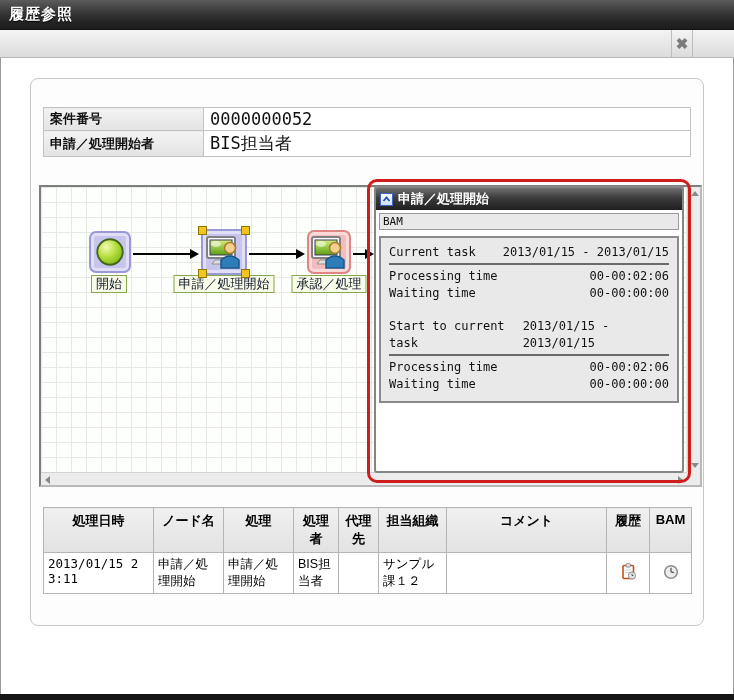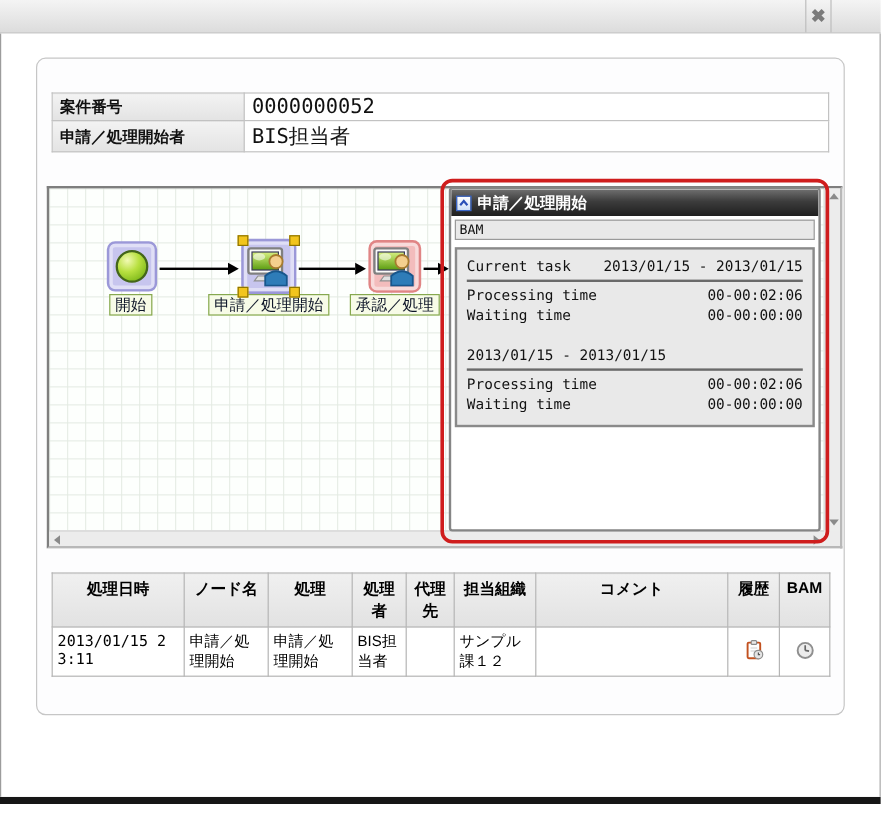--- a/index.html
+++ b/index.html
@@ -88,20 +88,23 @@
     text-align:center; vertical-align:top; padding:4px 4px; height:32px; }
   .history-table td { font-size:12.5px; vertical-align:top; padding:3px 4px; height:36px; word-break:break-all; }
   .history-table td.icon-cell { text-align:center; vertical-align:middle; cursor:pointer; }
   .dt-cell { font-family:"DejaVu Sans Mono", monospace; font-size:12px;margin-left:32px; }
 </style>
 </head>
 <body>
 
 <div class="app">
 
+  <div class="titlebar">
+    <span>履歴参照</span>
+  </div>
 
   <div class="toolbar">
     <div class="close-cell">
       <span>✖</span>
     </div>
   </div>
 
   <div class="main">
     <div class="card">
 
@@ -207,20 +210,21 @@
               <div class="stat-sep"></div>
               <div class="stat-row">
                 <span>Processing time</span>
                 <span>00-00:02:06</span>
               </div>
               <div class="stat-row">
                 <span>Waiting time</span>
                 <span>00-00:00:00</span>
               </div>
               <div class="stat-row group2">
+                <span>Start to current task</span>
                 <span>2013/01/15 - 2013/01/15</span>
               </div>
               <div class="stat-sep"></div>
               <div class="stat-row">
                 <span>Processing time</span>
                 <span>00-00:02:06</span>
               </div>
               <div class="stat-row">
                 <span>Waiting time</span>
                 <span>00-00:00:00</span>

